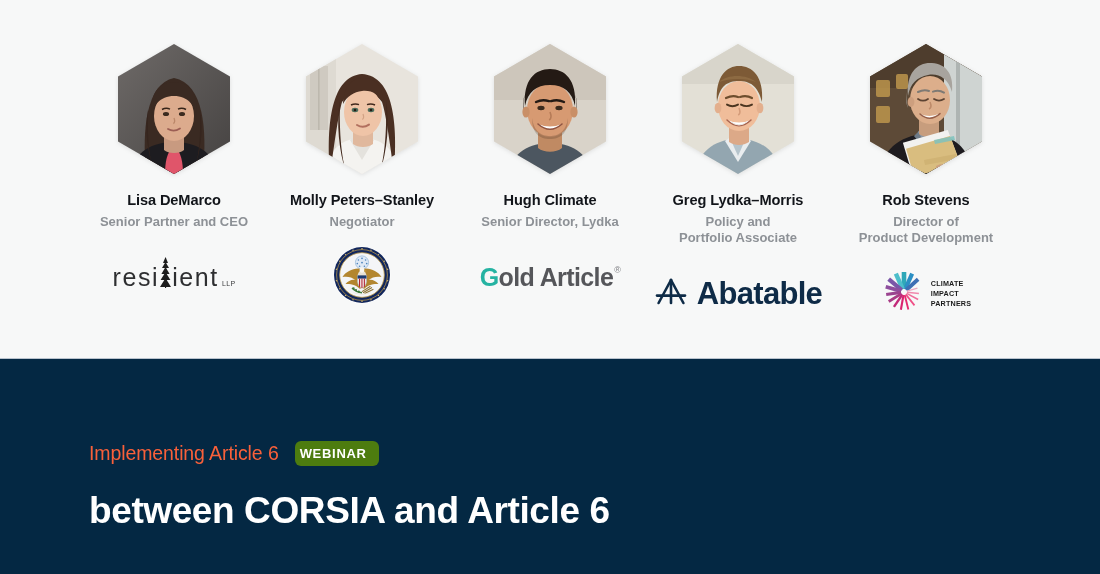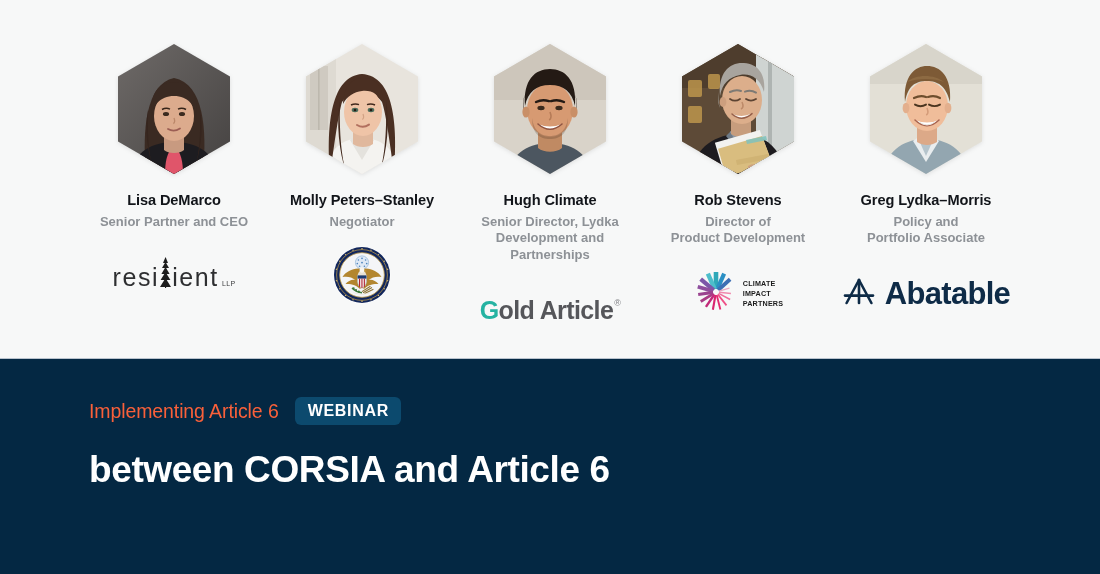--- a/index.html
+++ b/index.html
@@ -169,38 +169,39 @@
     position: absolute;
     left: 0;
     top: 358px;
     width: 1100px;
     height: 216px;
     background: #042843;
     border-top: 1px solid #b9c3ce;
   }
   .banner-inner {
     padding: 38px 0 0 89px;
+    margin-top: 44px;
   }
   .eyebrow-row {
     display: flex;
     align-items: center;
     gap: 16px;
   }
   .eyebrow {
     font-size: 19.5px;
     color: #f9603a;
     letter-spacing: -0.1px;
   }
   .badge {
-    background: #0c4a6e;
+    background: #4d7c0f;
     color: #ffffff;
-    font-size: 16px;
+    font-size: 13px;
     font-weight: bold;
     letter-spacing: 0.7px;
-    padding: 6px 12px 6px 13px;
+    padding: 6px 12px 6px 5px;
     border-radius: 6px;
     line-height: 1;
   }
   .headline {
     margin-top: 21px;
     font-size: 37px;
     font-weight: bold;
     color: #ffffff;
     line-height: 1.28;
     letter-spacing: -0.4px;
@@ -416,27 +417,82 @@
             <path d="M44 80 q12 10 24 0 q-12 5 -24 0 Z" fill="#ffffff"></path>
             <path d="M44 80 q12 10.5 24 0" stroke="#8e5340" stroke-width="1.6" fill="none" stroke-linecap="round"></path>
 
             <path d="M38 74 C38 90 46 95 56 95 C66 95 74 90 74 74 C72 88 64 92 56 92 C48 92 40 88 38 74 Z" fill="#3b2a1d" opacity="0.22"></path>
           </svg>
         </div>
       </div>
       <div class="sp-name">Hugh Climate</div>
       <div class="sp-role">
         <div>Senior Director, Lydka</div>
-        <div>Development and Partnerships</div>
       </div>
       <div class="logo-slot">
         <div class="logo-gs">
           <span class="g">G</span>
             <span>old Article</span>
             <span class="tm">®</span>
+        </div>
+      </div>
+    </div>
+
+    <div class="speaker">
+      <div class="hexwrap">
+        <div class="hex">
+          <svg viewBox="0 0 112 130" preserveAspectRatio="xMidYMid slice">
+            <rect width="112" height="130" fill="#e3e0d6"></rect>
+            <rect x="0" y="0" width="112" height="40" fill="#d8d5cb"></rect>
+
+            <path d="M12 130 C18 104 36 95 56 95 C76 95 94 104 100 130 Z" fill="#93a6b0"></path>
+            <path d="M43 97 L56 118 L69 97 L62 92 L50 92 Z" fill="#e9edef"></path>
+            <path d="M48 94 L56 112 L64 94 L59 90 L53 90 Z" fill="#b5c4cc"></path>
+
+            <path d="M47 82 L67 82 L67 98 C61 102 53 102 47 98 Z" fill="#dca988"></path>
+
+            <ellipse cx="57" cy="62" rx="21" ry="25" fill="#f0bd9a"></ellipse>
+
+            <path d="M35 58 C33 32 45 22 57 22 C70 22 82 32 80 58 C76 42 68 37 57 37 C45 37 38 42 35 58 Z" fill="#7d5a36"></path>
+            <path d="M37 38 C46 30 64 30 74 38 C64 34 48 34 37 38 Z" fill="#8d6a42"></path>
+
+            <ellipse cx="36" cy="64" rx="3.4" ry="5.2" fill="#e3af8d"></ellipse>
+            <ellipse cx="78" cy="64" rx="3.4" ry="5.2" fill="#e3af8d"></ellipse>
+
+            <path d="M44 54 q6.5 -3 12 -1" stroke="#6d4d2d" stroke-width="2.2" fill="none" stroke-linecap="round"></path>
+            <path d="M58 53 q6.5 -2 12 1" stroke="#6d4d2d" stroke-width="2.2" fill="none" stroke-linecap="round"></path>
+
+            <path d="M45 60.6 q5.5 3.2 11 0" stroke="#4b3520" stroke-width="1.9" fill="none" stroke-linecap="round"></path>
+            <path d="M59 60.6 q5.5 3 11 0" stroke="#4b3520" stroke-width="1.9" fill="none" stroke-linecap="round"></path>
+            <path d="M57 64 q2.2 5.4 -0.8 7" stroke="#d49b79" stroke-width="1.5" fill="none"></path>
+
+            <path d="M45 76 q12 11 24 0 q-12 5 -24 0 Z" fill="#ffffff"></path>
+            <path d="M45 76 q12 11.4 24 0" stroke="#a8644f" stroke-width="1.5" fill="none" stroke-linecap="round"></path>
+            <path d="M48.5 77.5 q8.5 7 17 0" stroke="#e8e5e0" stroke-width="1" fill="none"></path>
+          </svg>
+        </div>
+      </div>
+      <div class="sp-name">Greg Lydka–Morris</div>
+      <div class="sp-role">
+        <div>Policy and</div>
+        <div>Portfolio Associate</div>
+      </div>
+      <div class="logo-slot">
+        <div class="logo-abatable">
+          <span>
+            <svg width="34" height="30" viewBox="0 0 34 30">
+              <g fill="none" stroke="#0e2b47" stroke-width="2.6" stroke-linecap="round" stroke-linejoin="round">
+                <path d="M17 3 L4.6 26"></path>
+                <path d="M17 3 L29.4 26"></path>
+                <path d="M3 18.6 L31 18.6"></path>
+                <path d="M17 3 L17 26"></path>
+              </g>
+            </svg>
+          </span>
+          <span class="ab-word">Abatable</span>
         </div>
       </div>
     </div>
 
     <div class="speaker">
       <div class="hexwrap">
         <div class="hex">
           <svg viewBox="0 0 112 130" preserveAspectRatio="xMidYMid slice">
             <rect width="112" height="130" fill="#5d4a37"></rect>
             <rect x="0" y="0" width="112" height="44" fill="#4e3d2d"></rect>
@@ -540,76 +596,20 @@
           </span>
           <span class="cip-words">
             <div>Climate</div>
             <div>Impact</div>
             <div>Partners</div>
           </span>
         </div>
       </div>
     </div>
 
-    <div class="speaker">
-      <div class="hexwrap">
-        <div class="hex">
-          <svg viewBox="0 0 112 130" preserveAspectRatio="xMidYMid slice">
-            <rect width="112" height="130" fill="#e3e0d6"></rect>
-            <rect x="0" y="0" width="112" height="40" fill="#d8d5cb"></rect>
-
-            <path d="M12 130 C18 104 36 95 56 95 C76 95 94 104 100 130 Z" fill="#93a6b0"></path>
-            <path d="M43 97 L56 118 L69 97 L62 92 L50 92 Z" fill="#e9edef"></path>
-            <path d="M48 94 L56 112 L64 94 L59 90 L53 90 Z" fill="#b5c4cc"></path>
-
-            <path d="M47 82 L67 82 L67 98 C61 102 53 102 47 98 Z" fill="#dca988"></path>
-
-            <ellipse cx="57" cy="62" rx="21" ry="25" fill="#f0bd9a"></ellipse>
-
-            <path d="M35 58 C33 32 45 22 57 22 C70 22 82 32 80 58 C76 42 68 37 57 37 C45 37 38 42 35 58 Z" fill="#7d5a36"></path>
-            <path d="M37 38 C46 30 64 30 74 38 C64 34 48 34 37 38 Z" fill="#8d6a42"></path>
-
-            <ellipse cx="36" cy="64" rx="3.4" ry="5.2" fill="#e3af8d"></ellipse>
-            <ellipse cx="78" cy="64" rx="3.4" ry="5.2" fill="#e3af8d"></ellipse>
-
-            <path d="M44 54 q6.5 -3 12 -1" stroke="#6d4d2d" stroke-width="2.2" fill="none" stroke-linecap="round"></path>
-            <path d="M58 53 q6.5 -2 12 1" stroke="#6d4d2d" stroke-width="2.2" fill="none" stroke-linecap="round"></path>
-
-            <path d="M45 60.6 q5.5 3.2 11 0" stroke="#4b3520" stroke-width="1.9" fill="none" stroke-linecap="round"></path>
-            <path d="M59 60.6 q5.5 3 11 0" stroke="#4b3520" stroke-width="1.9" fill="none" stroke-linecap="round"></path>
-            <path d="M57 64 q2.2 5.4 -0.8 7" stroke="#d49b79" stroke-width="1.5" fill="none"></path>
-
-            <path d="M45 76 q12 11 24 0 q-12 5 -24 0 Z" fill="#ffffff"></path>
-            <path d="M45 76 q12 11.4 24 0" stroke="#a8644f" stroke-width="1.5" fill="none" stroke-linecap="round"></path>
-            <path d="M48.5 77.5 q8.5 7 17 0" stroke="#e8e5e0" stroke-width="1" fill="none"></path>
-          </svg>
-        </div>
-      </div>
-      <div class="sp-name">Greg Lydka–Morris</div>
-      <div class="sp-role">
-        <div>Policy and</div>
-        <div>Portfolio Associate</div>
-      </div>
-      <div class="logo-slot">
-        <div class="logo-abatable">
-          <span>
-            <svg width="34" height="30" viewBox="0 0 34 30">
-              <g fill="none" stroke="#0e2b47" stroke-width="2.6" stroke-linecap="round" stroke-linejoin="round">
-                <path d="M17 3 L4.6 26"></path>
-                <path d="M17 3 L29.4 26"></path>
-                <path d="M3 18.6 L31 18.6"></path>
-                <path d="M17 3 L17 26"></path>
-              </g>
-            </svg>
-          </span>
-          <span class="ab-word">Abatable</span>
-        </div>
-      </div>
-    </div>
-
   </div>
 
   <div class="banner">
     <div class="banner-inner">
       <div class="eyebrow-row">
         <div class="eyebrow">Implementing Article 6</div>
         <div class="badge">WEBINAR</div>
       </div>
       <div class="headline">
         <div>between CORSIA and Article 6</div>

